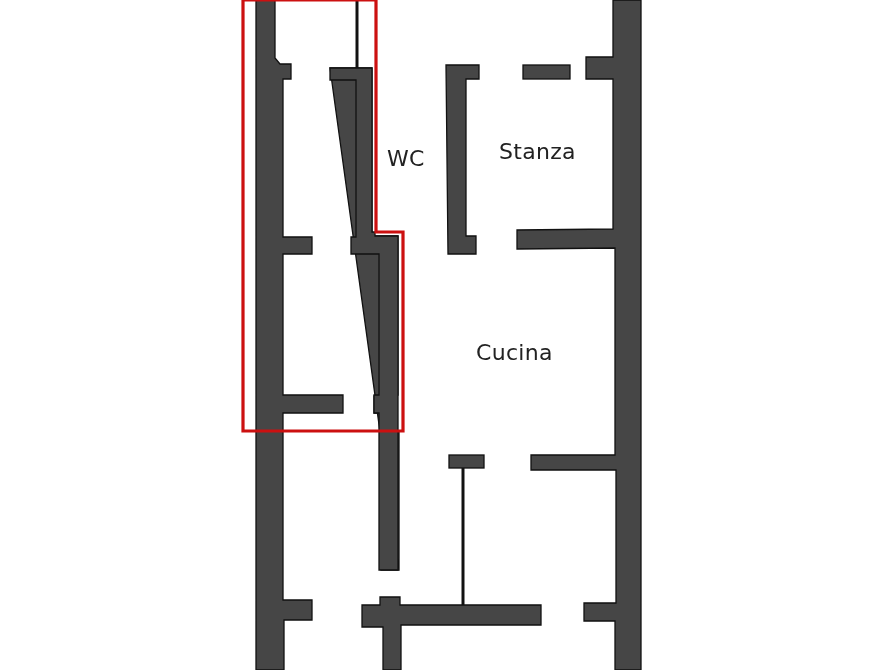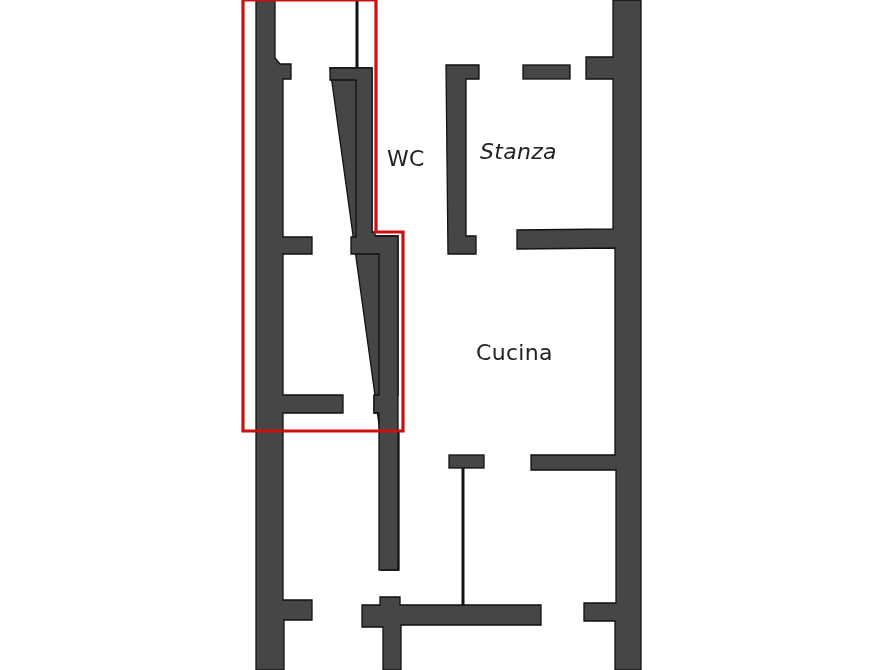--- a/index.html
+++ b/index.html
@@ -39,14 +39,14 @@
   <line class="thin" x1="463" y1="468" x2="463" y2="606"></line>
 
   <polygon class="wall" points="362,605 380,605 380,597 400,597 400,605 541,605 541,625 401,625 401,670 383,670 383,627 362,627"></polygon>
 </svg>
 
 <svg style="position:absolute;left:0;top:0;" width="893" height="670" viewBox="0 0 893 670">
   <polygon class="outline" points="243,0 243,431 403,431 403,232 376,232 376,0"></polygon>
 </svg>
 
 <div class="room-label" style="left:387px;top:146px;">WC</div>
-<div class="room-label" style="left:480px;top:139px;font-style:italic;">Stanza</div>
+<div class="room-label" style="left:499px;top:139px;">Stanza</div>
 <div class="room-label" style="left:476px;top:340px;">Cucina</div>
 
 </body></html>

